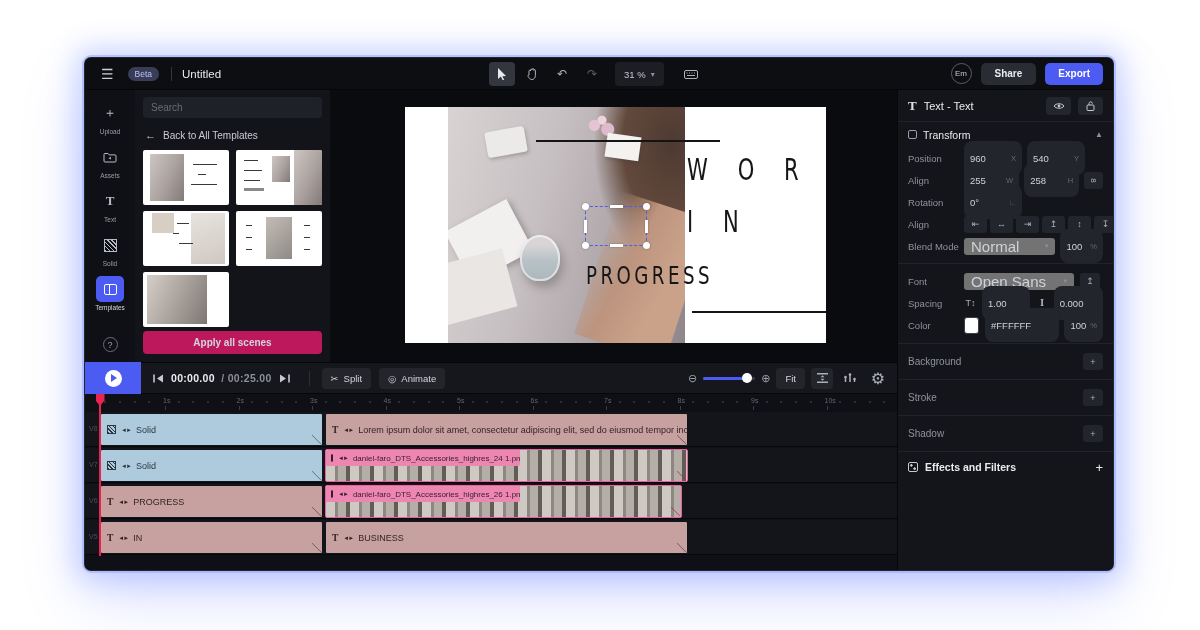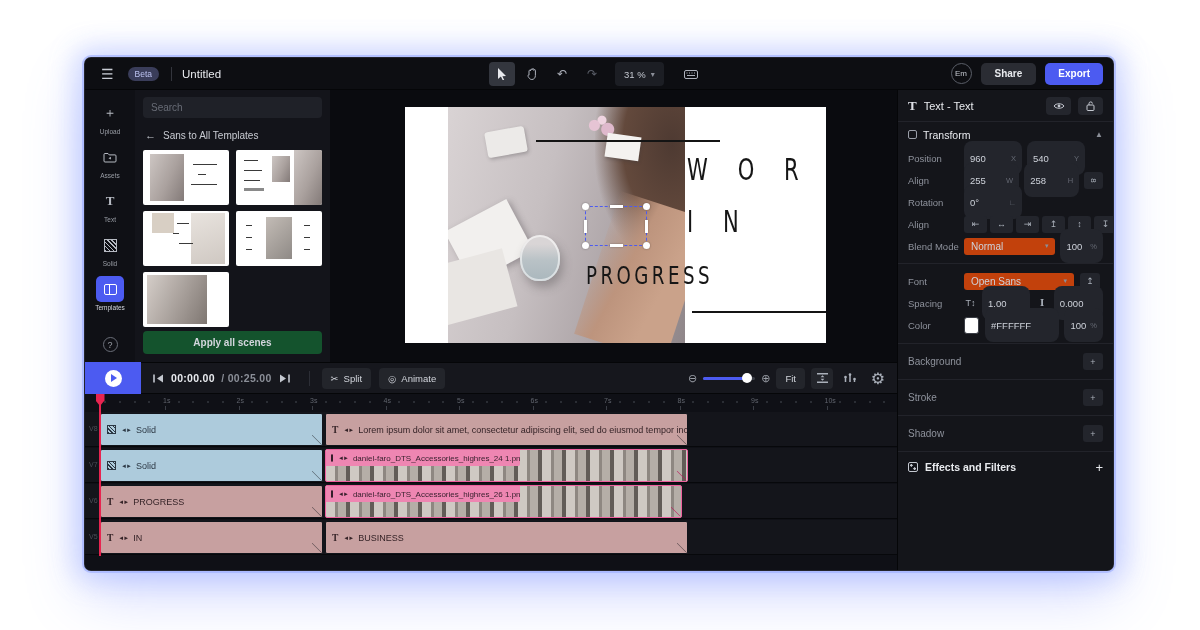--- a/index.html
+++ b/index.html
@@ -39,21 +39,21 @@
   
   .left-panel { position:absolute; left:50px; top:32px; width:195px; height:272px; background:#13141a; display:flex; flex-direction:column; padding:7px 8px 8px; }
   .search { width:100%; height:21px; background:#1f2128; border:none; border-radius:4px; color:#c4c8d0; font-size:10px; padding:0 8px; font-family:"Liberation Sans",sans-serif; }
   .search::placeholder { color:#686c76; }
   .back-row { display:flex; align-items:center; gap:7px; color:#c9ccd3; font-size:10px; margin:11px 2px 9px; cursor:pointer; }
   .back-arrow { font-size:11px; }
   .thumb-grid { display:grid; grid-template-columns:86px 86px; gap:6px 7px; }
   .thumb { width:86px; height:55px; background:#ffffff; border-radius:2px; position:relative; overflow:hidden; cursor:pointer; }
   .ph { position:absolute; background:linear-gradient(115deg,#cdc6c3 0%,#aaa19e 55%,#837a78 100%); }
   .ln { position:absolute; background:#3a3a3a; height:1px; }
-  .apply-btn { margin-top:auto; height:23px; background:#14532d; border-radius:4px; color:#d3d6dd; font-size:10px; font-weight:bold; display:flex; align-items:center; justify-content:center; cursor:pointer; }
+  .apply-btn { margin-top:auto; height:23px; background:#be185d; border-radius:4px; color:#d3d6dd; font-size:10px; font-weight:bold; display:flex; align-items:center; justify-content:center; cursor:pointer; }
 
   
   .canvas-area { position:absolute; left:245px; top:32px; width:567px; height:272px; background:#0a0b0f; }
   .canvas { position:absolute; left:75px; top:17px; width:421px; height:236px; background:#ffffff; overflow:hidden; }
   .photo { position:absolute; left:43px; top:0; width:237px; height:236px; background:linear-gradient(105deg,#d9d3d4 0%,#c6bfc1 40%,#a89fa2 75%,#8f8689 100%); overflow:hidden; }
   .hair { position:absolute; right:-20px; top:-15px; width:110px; height:175px; background:radial-gradient(ellipse at 70% 30%,#4e3a32 0%,#63493c 45%,rgba(99,73,60,0) 72%); }
   .arm { position:absolute; right:-5px; top:95px; width:95px; height:150px; background:linear-gradient(100deg,rgba(189,148,125,0) 0%,#bd947d 35%,#caa28a 70%); transform:rotate(18deg); }
   .paper1 { position:absolute; left:6px; top:105px; width:70px; height:58px; background:#f2f0ee; transform:rotate(-28deg); box-shadow:2px 3px 6px rgba(60,55,60,.35); }
   .paper2 { position:absolute; left:-12px; top:150px; width:75px; height:60px; background:#e9e6e3; transform:rotate(-15deg); }
   .pouch { position:absolute; left:38px; top:22px; width:40px; height:26px; background:#eceae8; transform:rotate(-10deg); border-radius:3px; box-shadow:1px 2px 4px rgba(60,55,60,.3); }
@@ -81,21 +81,21 @@
   .sec-head { height:25px; display:flex; align-items:center; gap:6px; color:#e8eaee; font-size:10.5px; font-weight:normal; }
   .sec-head .chev { margin-left:auto; color:#8b8f98; font-size:8px; }
   .crop-ic { width:9px; height:9px; border:1px solid #9a9ea8; border-radius:2px; }
   .prow { height:22px; display:flex; align-items:center; }
   .plabel { width:56px; color:#8e929c; font-size:9.5px; flex:none; }
   .field { height:15px; background:#23252c; border-radius:8px; display:flex; align-items:center; padding:17px 6px; color:#ced2da; font-size:9.5px; }
   .field .suf { margin-left:auto; color:#646872; font-size:7.5px; padding-left:4px; }
   .f58 { width:58px; margin-right:5px; }
   .f44 { width:44px; }
   .sqbtn { width:20px; height:17px; background:#23252c; border-radius:3px; color:#aab0ba; font-size:9px; display:flex; align-items:center; justify-content:center; }
-  .dropdown { height:17px; background:#c2410c; border-radius:3px; display:flex; align-items:center; color:#ced2da; font-size:10px; padding:0 7px; }
+  .dropdown { height:17px; background:#737373; border-radius:3px; display:flex; align-items:center; color:#ced2da; font-size:15px; padding:0 7px; }
   .dropdown::after { content:"▾"; font-size:7px; color:#8b8f98; margin-left:auto; padding-left:6px; }
   .alignbtns { display:flex; gap:3px; }
   .alignbtns .sqbtn { width:23px; }
   .abtn { width:20px; height:16px; background:#23252c; border-radius:3px; display:flex; align-items:center; justify-content:center; margin-right:3px; }
   .abtn.sel { background:#4c5bf1; }
   .swatch { width:17px; height:17px; background:#ffffff; border-radius:3px; margin-right:6px; border:1px solid #3a3d45; }
   .addrow { height:35px; display:flex; align-items:center; }
   .addrow .plabel { width:auto; flex:1; font-size:10px; }
   .fx-row { height:30px; display:flex; align-items:center; gap:7px; color:#e8eaee; font-size:10.5px; font-weight:bold; }
   .fx-row .plus { margin-left:auto; color:#e8eaee; font-size:13px; font-weight:normal; }
@@ -220,21 +220,21 @@
         </div>
       <div class="rail-label" style="color:#d3d6dd;">Templates</div>
     </div>
     <div class="rail-help">?</div>
   </div>
 
   <div class="left-panel">
     <input class="search" placeholder="Search" style="">
     <div class="back-row">
       <span class="back-arrow">←</span>
-      <span>Sans to All Templates</span>
+      <span>Back to All Templates</span>
     </div>
     <div class="thumb-grid">
       <div class="thumb">
         <span class="ph" style="left:7px;top:4px;width:34px;height:47px;"></span>
         <span class="ln" style="left:50px;top:14px;width:24px;"></span>
         <span class="ln" style="left:55px;top:24px;width:8px;"></span>
         <span class="ln" style="left:48px;top:34px;width:26px;"></span>
       </div>
       <div class="thumb">
         <span class="ph" style="left:36px;top:6px;width:18px;height:26px;"></span>

